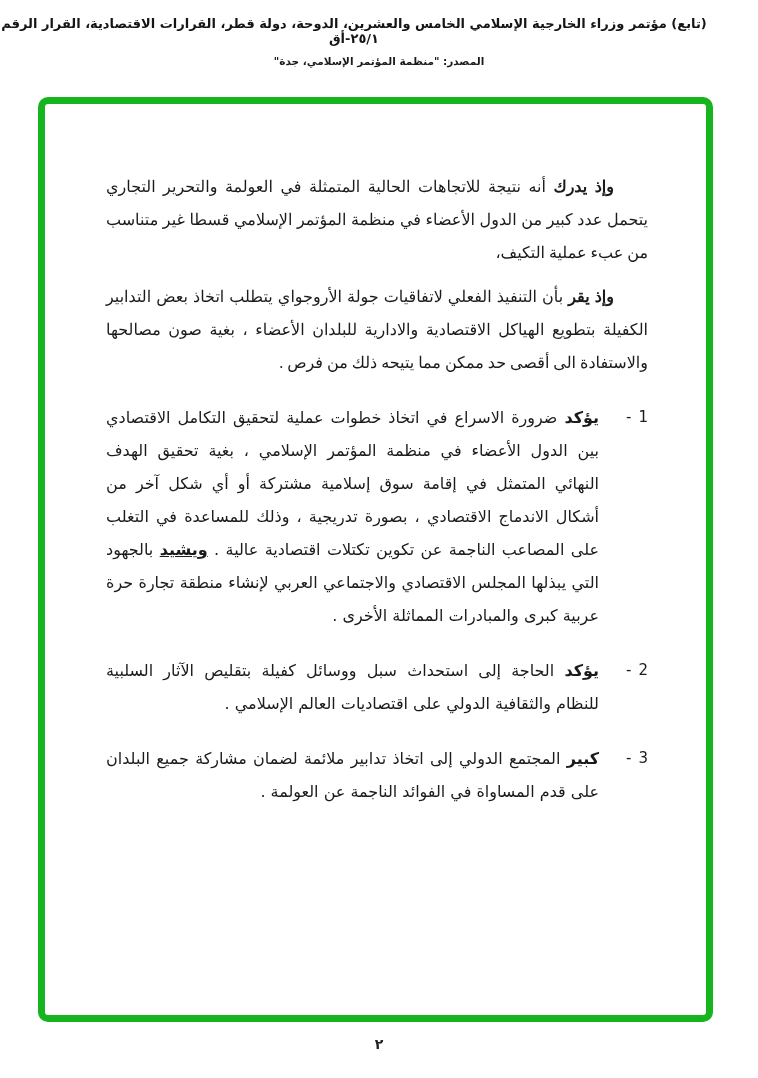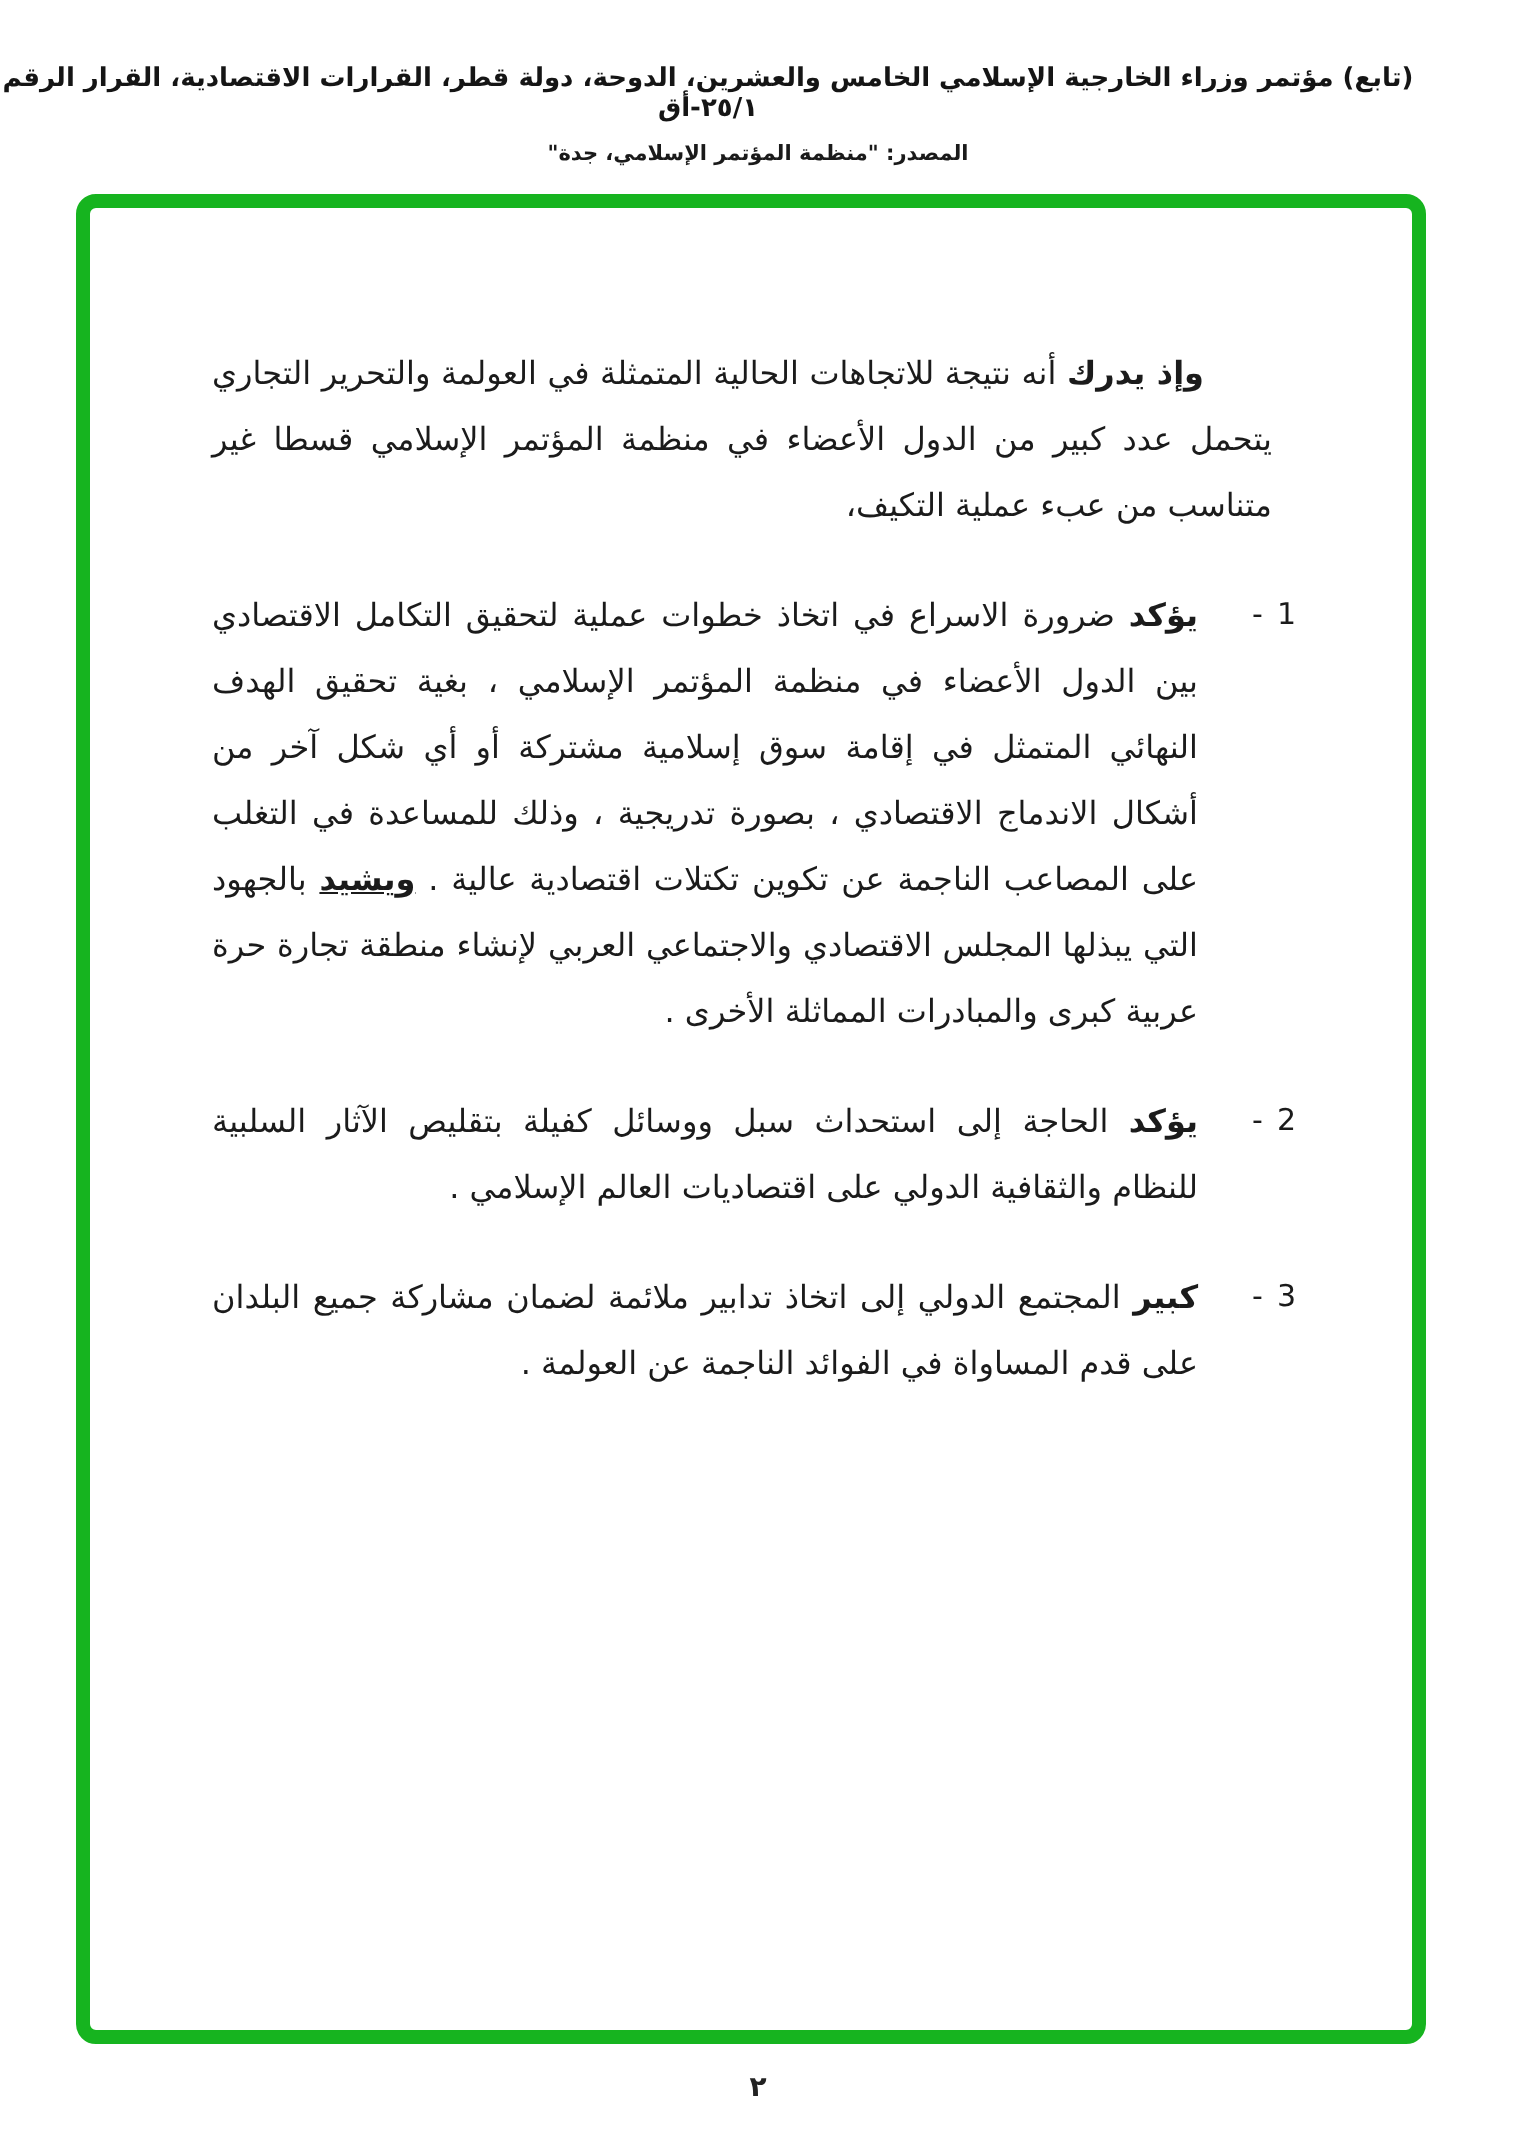--- a/index.html
+++ b/index.html
@@ -5,21 +5,21 @@
   html, body { margin: 0; padding: 0; }
   body {
     width: 758px; height: 1078px;
     background: #ffffff;
     position: relative;
     font-family: "DejaVu Sans", sans-serif;
     color: #1b1b1b;
     overflow: hidden;
   }
   .header {
-    position: absolute; top: 32px; left: 0; right: 0;
+    position: absolute; top: 16px; left: 0; right: 0;
     direction: rtl; text-align: center;
   }
   .header-line1 {
     font-size: 13px; font-weight: bold; color: #151515;
     padding-right: 0; margin-right: 50px; margin-left: 0;
     letter-spacing: 0;
   }
   .header-line2 {
     margin-top: 9px;
     font-size: 10.5px; font-weight: bold; color: #1a1a1a;
@@ -34,22 +34,23 @@
   }
   .doc-content {
     position: absolute;
     top: 170px; right: 110px; left: 106px;
     direction: rtl;
     text-align: justify;
     font-size: 16px;
     line-height: 33px;
   }
   .para {
-    margin: 0 12px 11px 0;
+    margin: 0 0 11px 0;
     text-indent: 34px;
+    font-family: Liberation Serif, serif;
   }
   .para .lead { font-weight: bold; }
   .items { margin-top: 22px; }
   .item {
     display: flex;
     gap: 13px;
     margin-bottom: 22px;
   }
   .item-marker {
     flex: none;
@@ -81,20 +82,21 @@
   <div class="header-line1">(تابع) مؤتمر وزراء الخارجية الإسلامي الخامس والعشرين، الدوحة، دولة قطر، القرارات الاقتصادية، القرار الرقم ٢٥/١-أق</div>
   <div class="header-line2">المصدر:  "منظمة المؤتمر الإسلامي، جدة"</div>
 </div>
 
 <div class="green-frame"></div>
 
 <div class="doc-content">
 
   <p class="para"><span class="lead">وإذ يدرك</span><span> أنه نتيجة للاتجاهات الحالية المتمثلة في العولمة والتحرير التجاري يتحمل عدد كبير من الدول الأعضاء في منظمة المؤتمر الإسلامي قسطا غير متناسب من عبء عملية التكيف،</span></p>
 
+  <p class="para"><span class="lead">وإذ يقر</span><span> بأن التنفيذ الفعلي لاتفاقيات جولة الأروجواي يتطلب اتخاذ بعض التدابير الكفيلة بتطويع الهياكل الاقتصادية والادارية للبلدان الأعضاء ، بغية صون مصالحها والاستفادة الى أقصى حد ممكن مما يتيحه ذلك من فرص .</span></p>
 
 
 
 
   <div class="items">
 
     <div class="item">
       <span class="item-marker">
           <span>1</span>
           <span>-</span>

